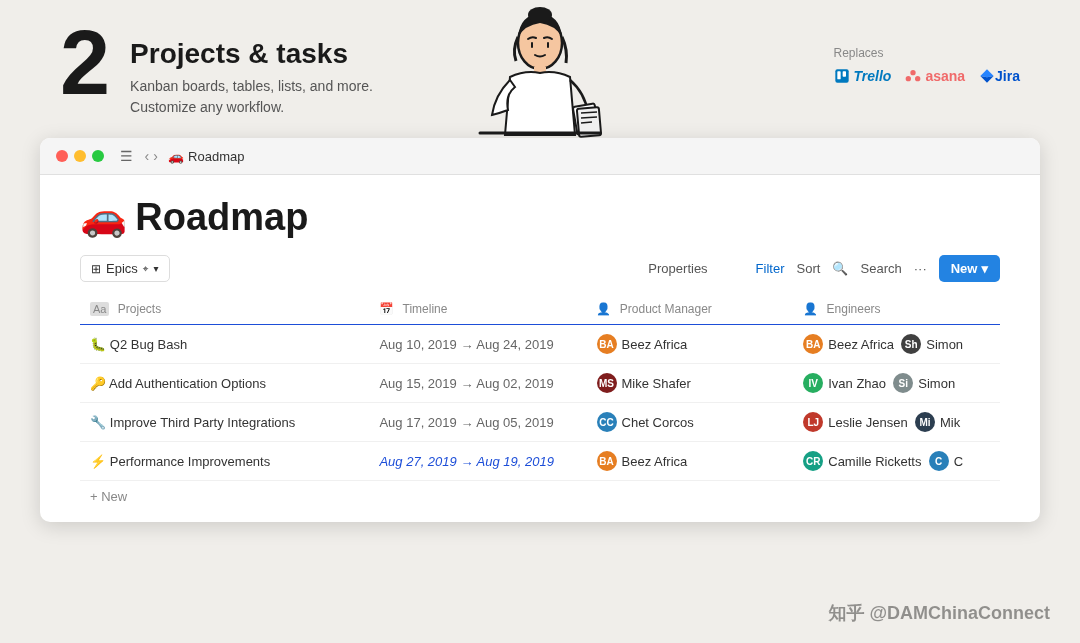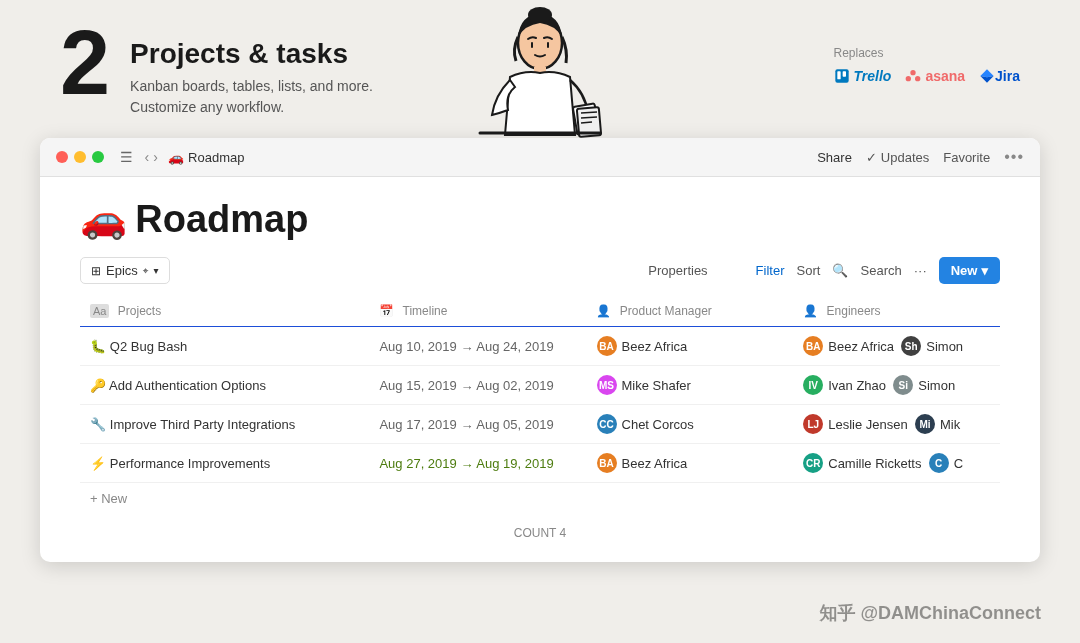--- a/index.html
+++ b/index.html
@@ -299,21 +299,21 @@
       text-align: center;
       padding: 12px;
       font-size: 12px;
       color: #888;
     }
 
     
     .watermark {
       position: absolute;
       bottom: 18px;
-      right: 39px;
+      right: 30px;
       font-size: 18px;
       color: rgba(0,0,0,0.4);
       font-weight: 600;
     }
 
     
     .illus-container {
       position: absolute;
       left: 50%;
       transform: translateX(-50%);
@@ -411,29 +411,20 @@
     </div>
     <div class="hamburger-icon">☰</div>
     <div class="nav-arrows">
       <span style="cursor:pointer;">‹</span>
       <span style="cursor:pointer;">›</span>
     </div>
     <div class="page-title-bar">
       <span>🚗</span>
       <span>Roadmap</span>
     </div>
-    <div class="title-bar-right">
-      <span class="title-bar-btn share">Share</span>
-      <span class="title-bar-btn">
-        <span>✓</span>
-        <span>Updates</span>
-      </span>
-      <span class="title-bar-btn">Favorite</span>
-      <span class="three-dots">•••</span>
-    </div>
   </div>
 
   <div class="page-content">
 
     <div class="page-heading">
       <span>🚗</span>
       <span>Roadmap</span>
     </div>
 
     <div class="toolbar">
@@ -490,21 +481,21 @@
             </td>
             <td>
               <div class="person-cell"><span class="avatar" style="background:#e67e22">BA</span><span>Beez Africa</span>&nbsp;&nbsp;<span class="avatar" style="background:#404040">Sh</span><span>Simon</span></div>
             </td>
           </tr>
           <tr>
             <td><span>🔑 </span><span>Add Authentication Options</span></td>
             <td style="color: rgb(102, 102, 102);">Aug 15, 2019 → Aug 02, 2019</td>
             <td>
               <div class="person-cell">
-                <span class="avatar" style="background:#d946ef">MS</span>
+                <span class="avatar" style="background:#7f1d1d">MS</span>
                 <span>Mike Shafer</span>
               </div>
             </td>
             <td>
               <div class="person-cell"><span class="avatar" style="background:#27ae60">IV</span><span>Ivan Zhao</span>&nbsp;&nbsp;<span class="avatar" style="background:#7f8c8d">Si</span><span>Simon</span></div>
             </td>
           </tr>
           <tr>
             <td><span>🔧 </span><span>Improve Third Party Integrations</span></td>
             <td style="color: rgb(102, 102, 102);">Aug 17, 2019 → Aug 05, 2019</td>
@@ -513,39 +504,34 @@
                 <span class="avatar" style="background:#2980b9">CC</span>
                 <span>Chet Corcos</span>
               </div>
             </td>
             <td>
               <div class="person-cell"><span class="avatar" style="background:#c0392b">LJ</span><span>Leslie Jensen</span>&nbsp;&nbsp;<span class="avatar" style="background:#2c3e50">Mi</span><span>Mik</span></div>
             </td>
           </tr>
           <tr>
             <td><span>⚡ </span><span>Performance Improvements</span></td>
-            <td style="color: #4d7c0f;">Aug 27, 2019 → Aug 19, 2019</td>
+            <td style="color: #1d4ed8; font-style: italic;">Aug 27, 2019 → Aug 19, 2019</td>
             <td>
               <div class="person-cell">
                 <span class="avatar" style="background:#e67e22">BA</span>
                 <span>Beez Africa</span>
               </div>
             </td>
             <td>
               <div class="person-cell"><span class="avatar" style="background:#16a085">CR</span><span>Camille Ricketts</span>&nbsp;&nbsp;<span class="avatar" style="background:#2980b9">C</span><span>C</span></div>
             </td>
           </tr>
         </tbody>
     </table>
 
     <div class="add-new">
       <span>+ New</span>
     </div>
 
-    <div class="count-row">
-      <span>COUNT</span>
-      <span> </span>
-      <span>4</span>
-    </div>
   </div>
 </div>
 
 <div class="watermark">知乎 @DAMChinaConnect</div>
 
 </body></html>

